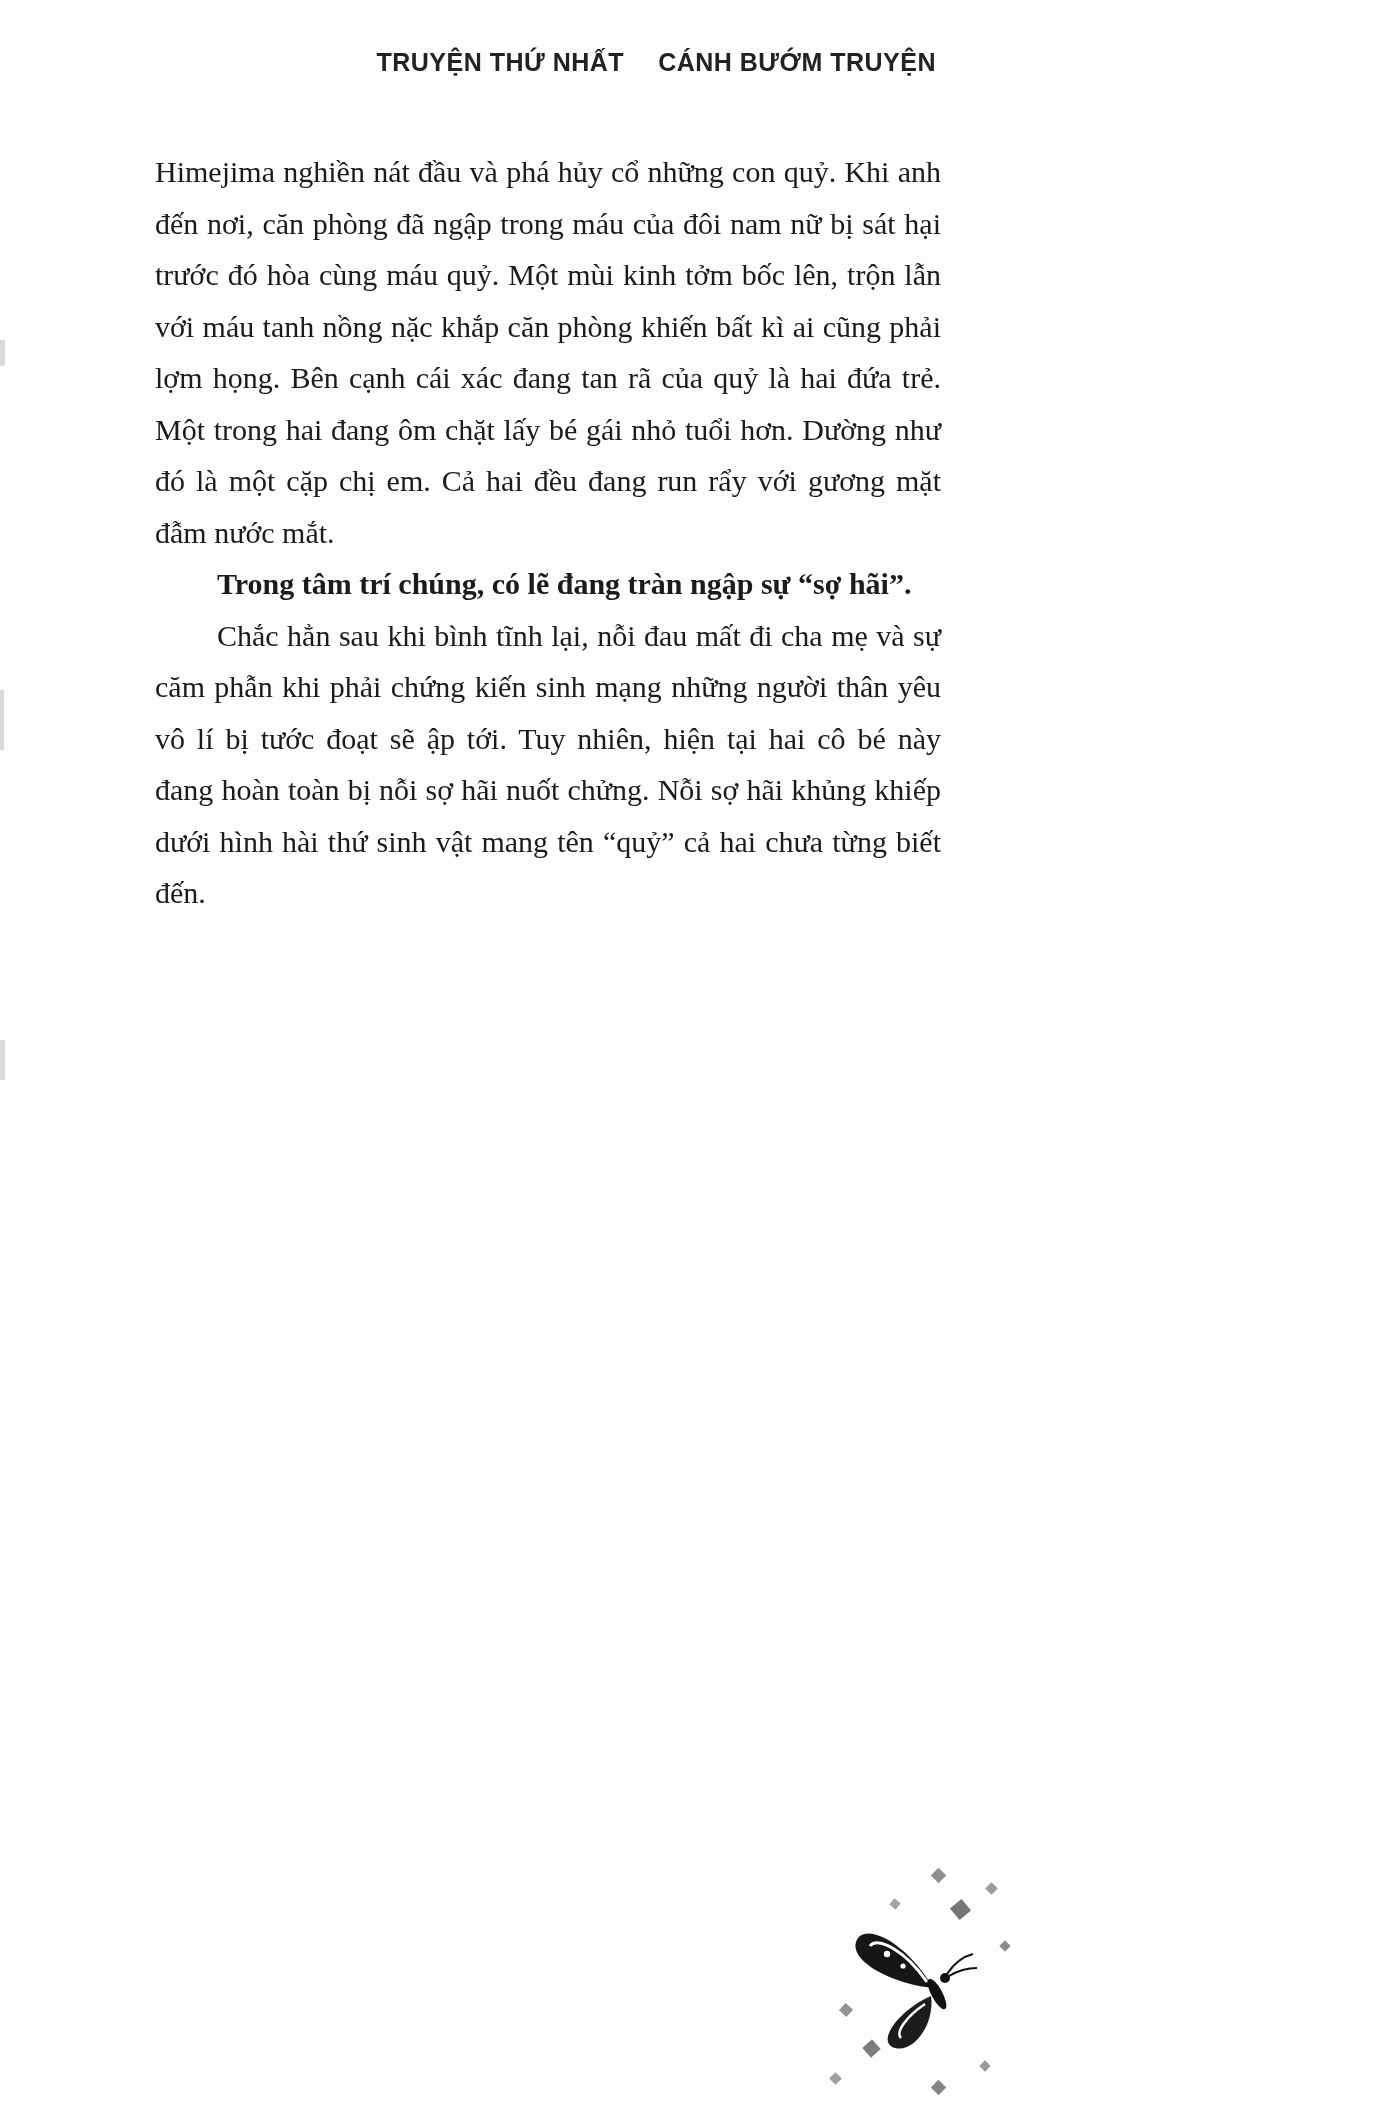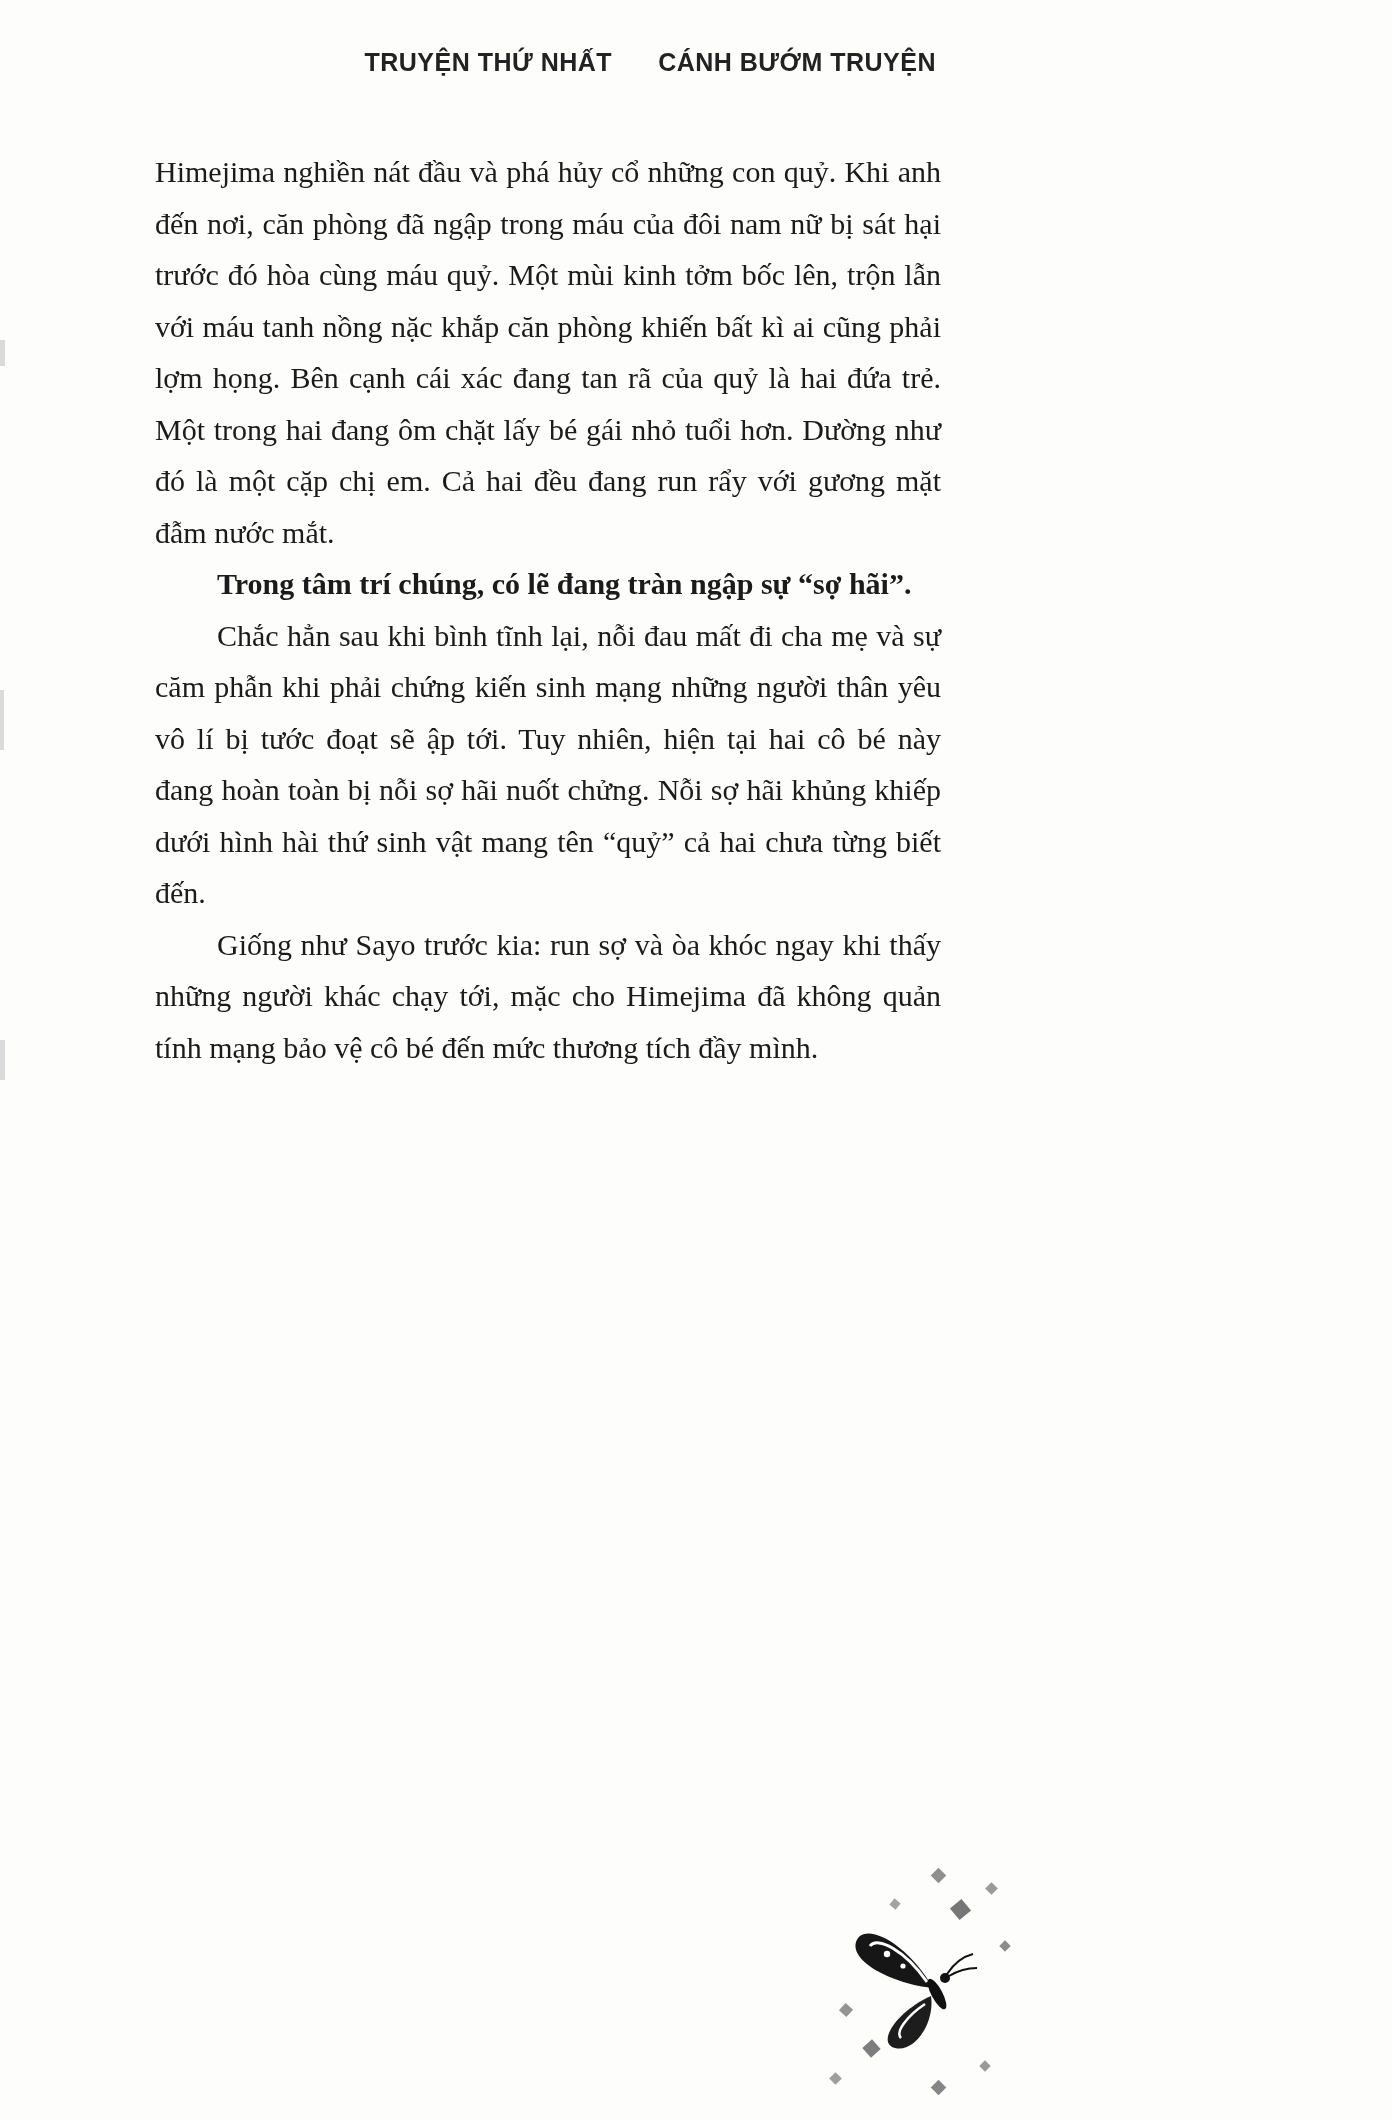--- a/index.html
+++ b/index.html
@@ -15,21 +15,21 @@
     background: #fdfdfc;
     overflow: hidden;
     font-family: "Liberation Serif", serif;
     color: #1b1b1b;
   }
   .running-head {
     position: absolute;
     top: 48px;
     right: 456px;
     display: flex;
-    gap: 46px;
+    gap: 34px;
     font-family: "Liberation Sans", sans-serif;
     font-weight: 700;
     font-size: 25px;
     letter-spacing: 0.5px;
     color: #222;
     white-space: nowrap;
   }
   .body-text {
     position: absolute;
     top: 146px;
@@ -76,21 +76,20 @@
 
   <header class="running-head">
     <span>TRUYỆN THỨ NHẤT</span>
     <span>CÁNH BƯỚM TRUYỆN</span>
   </header>
 
   <main class="body-text">
     <p class="para no-indent">Himejima nghiền nát đầu và phá hủy cổ những con quỷ. Khi anh đến nơi, căn phòng đã ngập trong máu của đôi nam nữ bị sát hại trước đó hòa cùng máu quỷ. Một mùi kinh tởm bốc lên, trộn lẫn với máu tanh nồng nặc khắp căn phòng khiến bất kì ai cũng phải lợm họng. Bên cạnh cái xác đang tan rã của quỷ là hai đứa trẻ. Một trong hai đang ôm chặt lấy bé gái nhỏ tuổi hơn. Dường như đó là một cặp chị em. Cả hai đều đang run rẩy với gương mặt đẫm nước mắt.</p>
     <p class="para bold">Trong tâm trí chúng, có lẽ đang tràn ngập sự “sợ hãi”.</p>
     <p class="para">Chắc hẳn sau khi bình tĩnh lại, nỗi đau mất đi cha mẹ và sự căm phẫn khi phải chứng kiến sinh mạng những người thân yêu vô lí bị tước đoạt sẽ ập tới. Tuy nhiên, hiện tại hai cô bé này đang hoàn toàn bị nỗi sợ hãi nuốt chửng. Nỗi sợ hãi khủng khiếp dưới hình hài thứ sinh vật mang tên “quỷ” cả hai chưa từng biết đến.</p>
-    <p class="para">Giống như Sayo trước kia: run sợ và òa khóc ngay khi thấy những người khác chạy tới, mặc cho Himejima đã không quản tính mạng bảo vệ cô bé đến mức thương tích đầy mình.</p>
   </main>
 
   <div class="ornament">
     <svg viewBox="0 0 210 255" xmlns="http://www.w3.org/2000/svg">
 
       <g>
         <rect x="118" y="20" width="11" height="11" fill="#8f8f8f" transform="rotate(45 123.5 25.5)"></rect>
         <rect x="76" y="50" width="8" height="8" fill="#a3a3a3" transform="rotate(40 80 54)"></rect>
         <rect x="138" y="52" width="15" height="15" fill="#767676" transform="rotate(50 145.5 59.5)"></rect>
         <rect x="172" y="34" width="9" height="9" fill="#9a9a9a" transform="rotate(45 176.5 38.5)"></rect>

